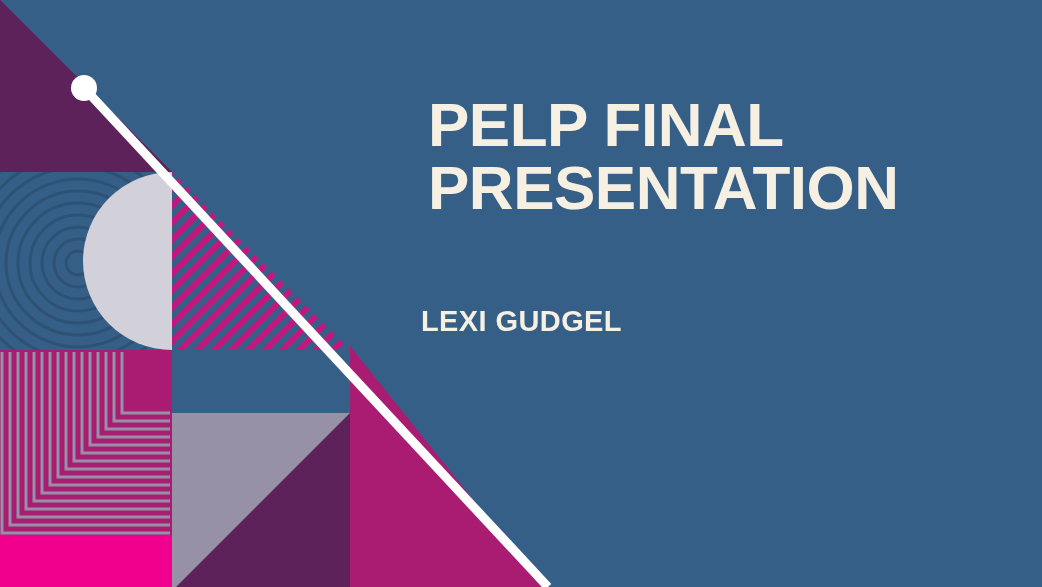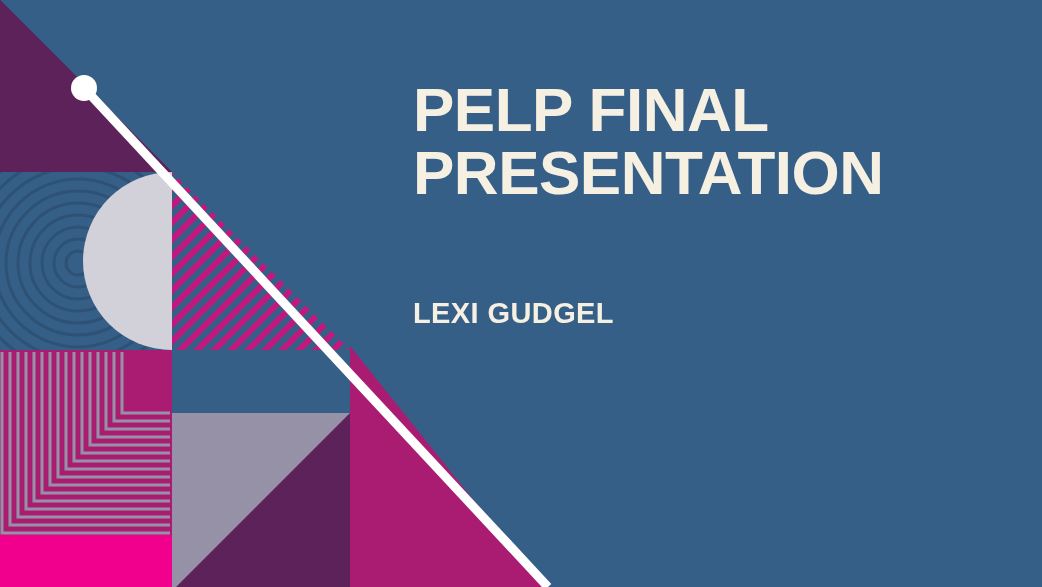--- a/index.html
+++ b/index.html
@@ -26,30 +26,30 @@
   }
 
   
   #text-block {
     position: absolute;
     left: 413px;
     top: 78px;
     width: 560px;
   }
   #slide-title {
-    margin: 0;
+    margin: 15px;
     font-size: 62px;
     line-height: 1.02;
     font-weight: bold;
     letter-spacing: -0.5px;
     color: #F6F0E2;
     white-space: pre-line;
   }
   #slide-subtitle {
-    margin: 0;
+    margin: 8px;
     position: absolute;
     left: 0;
     top: 219px;
     font-size: 29px;
     font-weight: bold;
     letter-spacing: 0.4px;
     color: #F6F0E2;
   }
 </style>
 </head>

